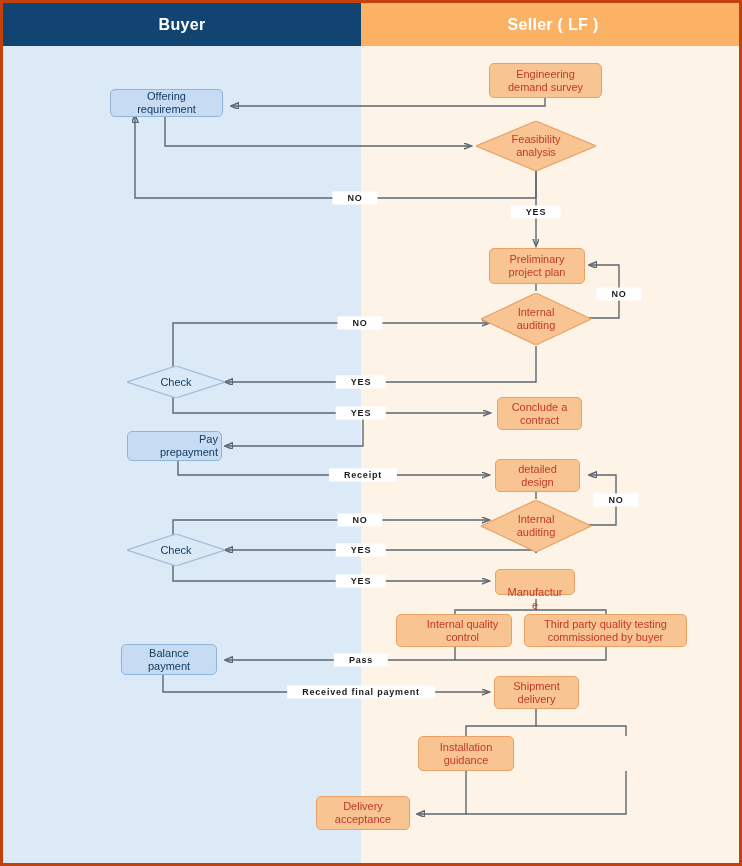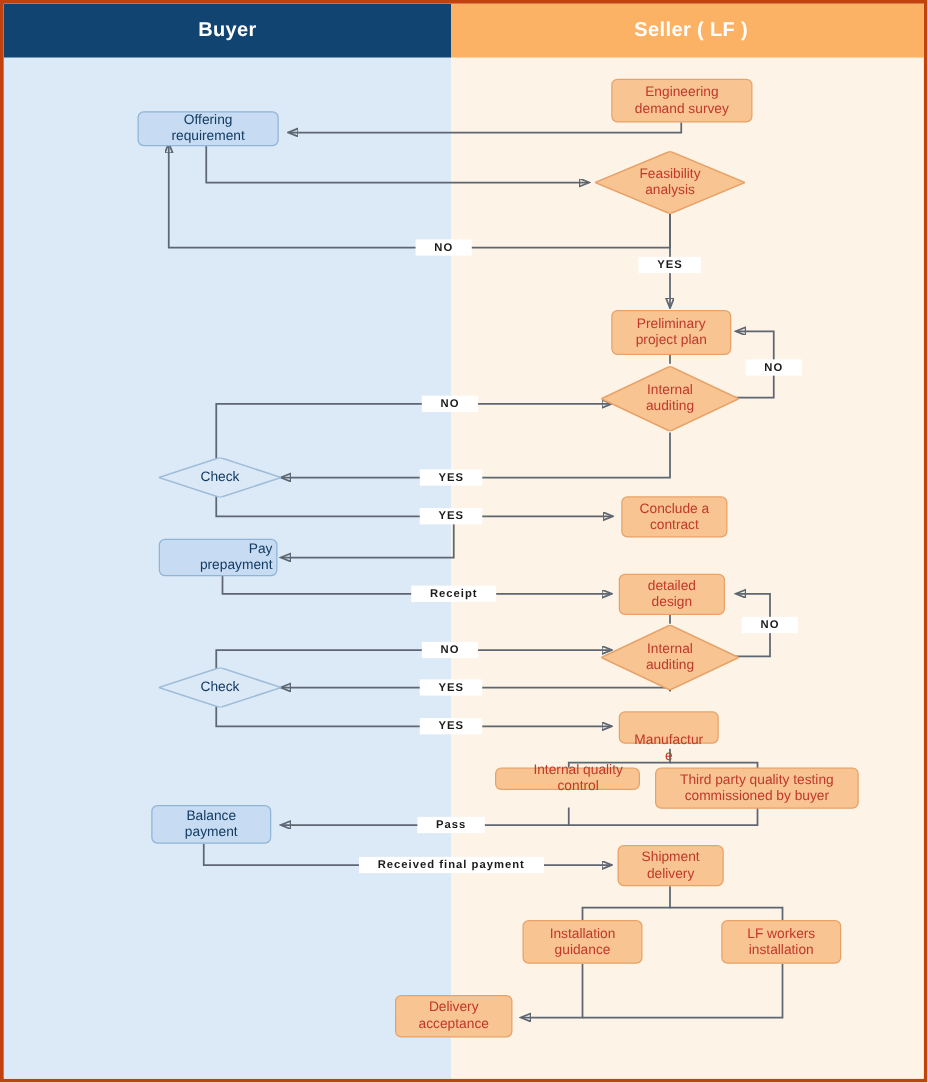--- a/index.html
+++ b/index.html
@@ -270,43 +270,40 @@
     <svg class="shape" viewBox="0 0 98 32" preserveAspectRatio="none">
       <polygon points="49,0 98,16 49,32 0,16" fill="#dbe9f7" stroke="#9dbcd9" stroke-width="1.2"></polygon>
     </svg>
     <span class="dlabel">Check</span>
   </div>
 
   <div class="node orange overflow" style="left:492px; top:566px; width:80px; height:26px;">
     <span class="txt">Manufactur<br>e</span>
   </div>
 
-  <div class="node orange" style="left:393px; top:611px; width:116px; height:18px;padding-left:20px;">
+  <div class="node orange" style="left:393px; top:611px; width:116px; height:33px;padding-left:20px;">
     <span class="txt">Internal quality<br>control</span>
   </div>
 
   <div class="node orange" style="left:521px; top:611px; width:163px; height:33px;">
     <span class="txt">Third party quality testing<br>commissioned by buyer</span>
   </div>
 
   <div class="node blue" style="left:118px; top:641px; width:96px; height:31px;">
     <span class="txt">Balance<br>payment</span>
   </div>
 
   <div class="node orange" style="left:491px; top:673px; width:85px; height:33px;">
     <span class="txt">Shipment<br>delivery</span>
   </div>
 
   <div class="node orange" style="left:415px; top:733px; width:96px; height:35px;">
     <span class="txt">Installation<br>guidance</span>
   </div>
 
-  <div class="node orange" style="left:574px; top:733px; width:96px; height:35px;">
-    <span class="txt">LF workers<br>installation</span>
-  </div>
 
   <div class="node orange" style="left:313px; top:793px; width:94px; height:34px;">
     <span class="txt">Delivery<br>acceptance</span>
   </div>
 
   <div class="elabel" style="left:352px; top:195px;">NO</div>
   <div class="elabel" style="left:533px; top:209px;">YES</div>
   <div class="elabel" style="left:616px; top:291px;">NO</div>
   <div class="elabel" style="left:357px; top:320px;">NO</div>
   <div class="elabel" style="left:358px; top:379px;">YES</div>

